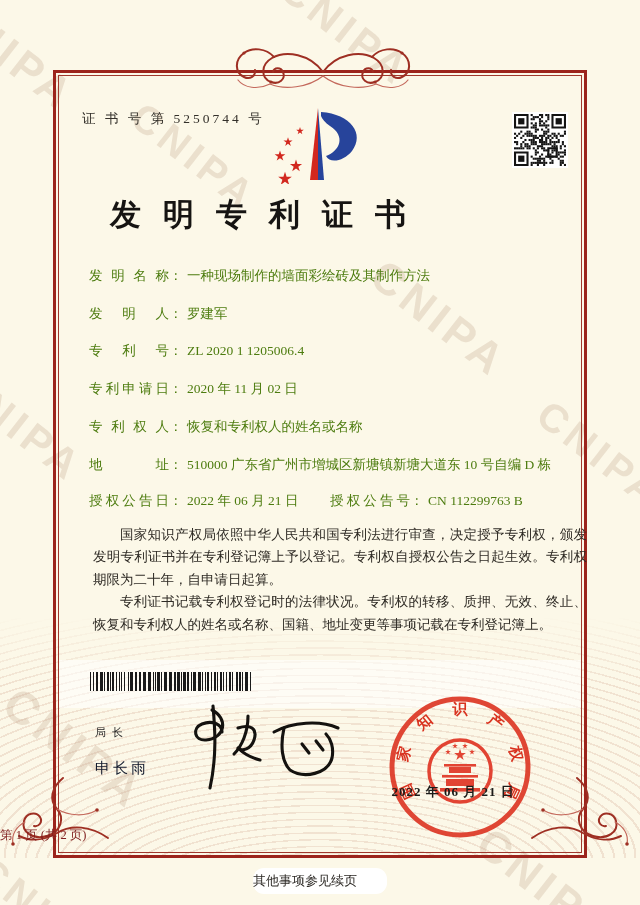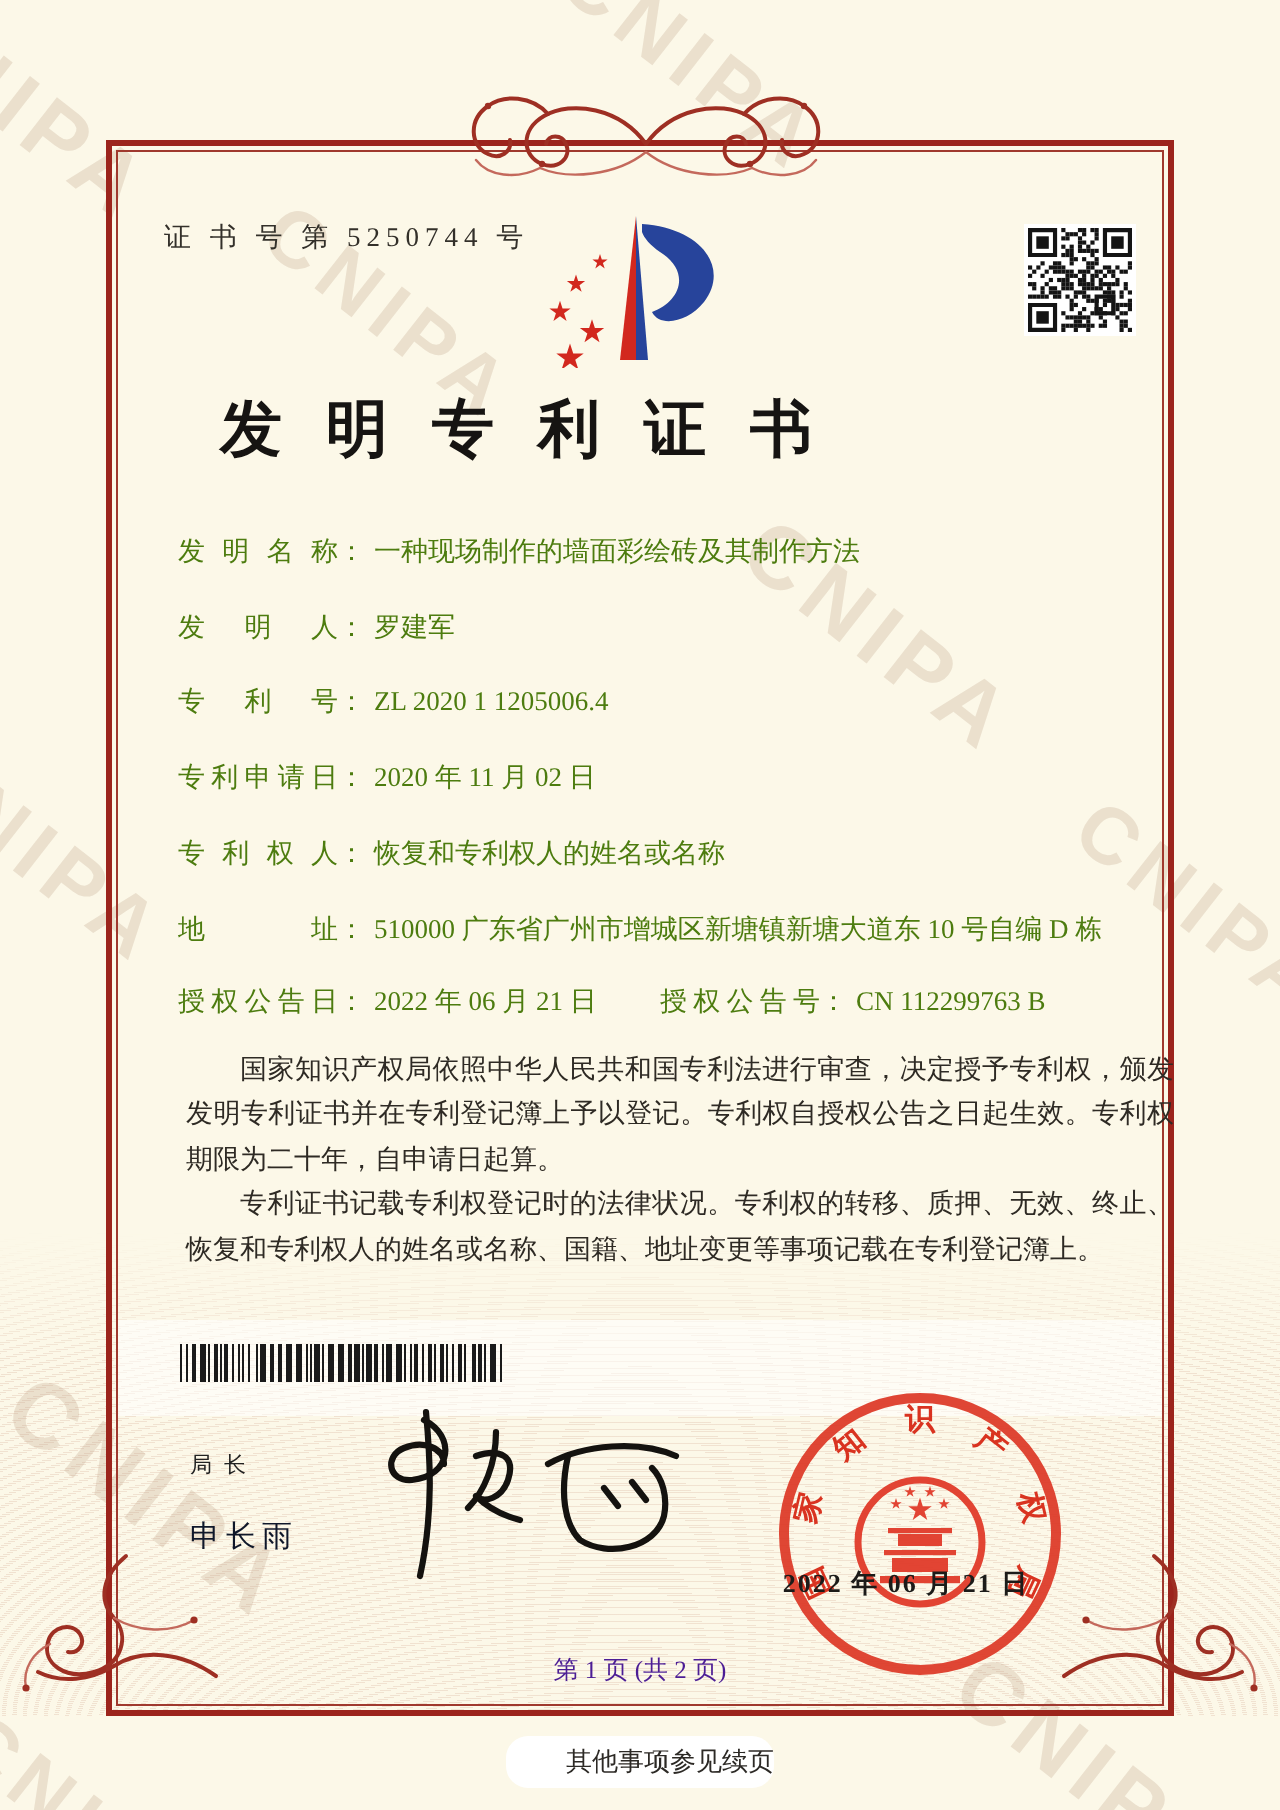--- a/index.html
+++ b/index.html
@@ -35,23 +35,23 @@
   .body-text p{margin:0;text-indent:2em;}
   .barcode{position:absolute;left:89px;top:672px;width:166px;height:19px;}
   .director-title{position:absolute;left:95px;top:725px;font-size:11px;letter-spacing:6px;color:#222;}
   .director-name{position:absolute;left:95px;top:759px;font-size:15px;letter-spacing:3px;color:#0f172a;}
   .signature{position:absolute;left:182px;top:698px;width:170px;height:95px;}
   .seal{position:absolute;left:388px;top:695px;width:144px;height:148px;}
   .seal svg{position:absolute;left:0;top:0;}
   .seal-char{font:700 15px "Liberation Serif",serif;fill:#d93320;text-anchor:middle;dominant-baseline:middle;}
   .seal-date{position:absolute;left:2px;top:88px;width:126px;text-align:center;font-size:13px;font-weight:700;
              letter-spacing:1px;color:#1c1b19;}
-  .page-no{position:absolute;left:0;top:827px;width:640px;text-align:center;font-size:12.5px;color:#4c1d95;}
+  .page-no{position:absolute;left:0;top:827px;width:640px;text-align:left;font-size:12.5px;color:#7f1d1d;}
   .footer-note{position:absolute;left:253px;top:868px;width:134px;background:#fff;padding:4px 0;
-               text-align:right;font-size:13px;color:#2c2925;border-radius:11px;}
+               text-align:left;font-size:13px;color:#2c2925;border-radius:11px;}
   .ornament{stroke:#9e2f23;stroke-width:2;fill:none;stroke-linecap:round;}
   .ornament-thin{stroke:#c4695c;stroke-width:1.2;fill:none;stroke-linecap:round;}
   .sig-stroke{stroke:#14120f;stroke-width:3.1;fill:none;stroke-linecap:round;stroke-linejoin:round;}
 </style>
 </head>
 <body>
 
 <div class="page">
 
   <svg width="0" height="0" style="position:absolute">

